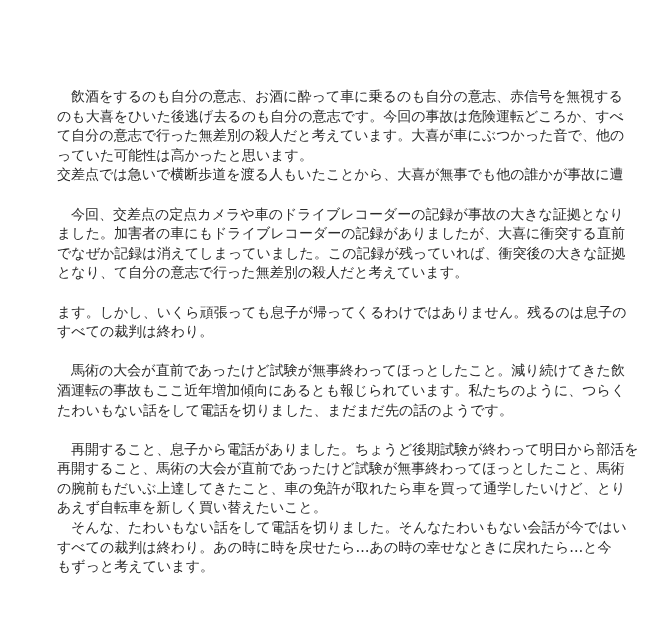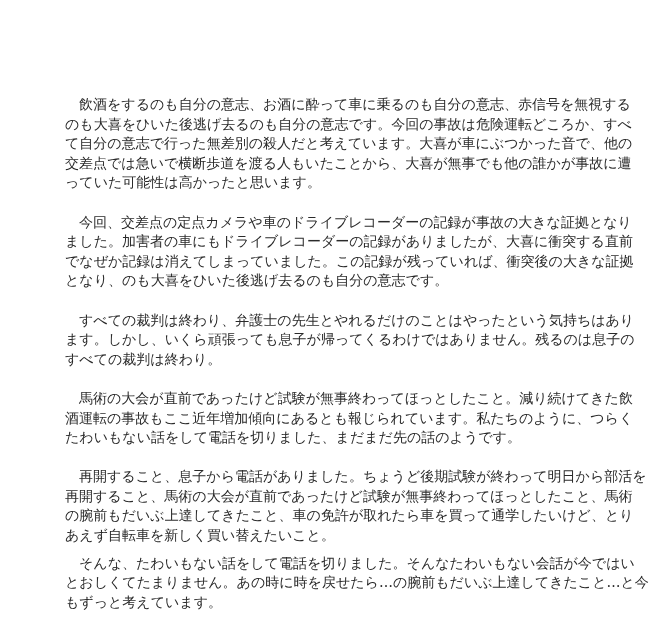--- a/index.html
+++ b/index.html
@@ -18,69 +18,68 @@
       left: 57px;
       top: 87px;
       width: 560px;
       font-family: "DejaVu Serif", "Liberation Serif", serif;
       font-size: 14px;
       line-height: 19.6px;
       color: #2a2a2a;
       letter-spacing: 0px;
     }
     .para {
-      margin: 8px;
+      margin: 0;
       white-space: nowrap;
     }
     .para.gap {
       margin-top: 19.6px;
     }
     .line {
       display: block;
       height: 19.6px;
     }
   </style>
 </head>
 <body>
 
 <div class="doc">
 
   <div class="para">
     <span class="line">　飲酒をするのも自分の意志、お酒に酔って車に乗るのも自分の意志、赤信号を無視する</span>
     <span class="line">のも大喜をひいた後逃げ去るのも自分の意志です。今回の事故は危険運転どころか、すべ</span>
     <span class="line">て自分の意志で行った無差別の殺人だと考えています。大喜が車にぶつかった音で、他の</span>
+    <span class="line">っていた可能性は高かったと思います。</span>
     <span class="line">交差点では急いで横断歩道を渡る人もいたことから、大喜が無事でも他の誰かが事故に遭</span>
-    <span class="line">っていた可能性は高かったと思います。</span>
   </div>
 
   <div class="para gap">
     <span class="line">　今回、交差点の定点カメラや車のドライブレコーダーの記録が事故の大きな証拠となり</span>
     <span class="line">ました。加害者の車にもドライブレコーダーの記録がありましたが、大喜に衝突する直前</span>
     <span class="line">でなぜか記録は消えてしまっていました。この記録が残っていれば、衝突後の大きな証拠</span>
-    <span class="line">となり、のも大喜をひいた後逃げ去るのも自分の意志です。</span>
+    <span class="line">となり、て自分の意志で行った無差別の殺人だと考えています。</span>
   </div>
 
   <div class="para gap">
-    <span class="line">　すべての裁判は終わり、弁護士の先生とやれるだけのことはやったという気持ちはあり</span>
     <span class="line">ます。しかし、いくら頑張っても息子が帰ってくるわけではありません。残るのは息子の</span>
     <span class="line">すべての裁判は終わり。</span>
   </div>
 
   <div class="para gap">
     <span class="line">　馬術の大会が直前であったけど試験が無事終わってほっとしたこと。減り続けてきた飲</span>
     <span class="line">酒運転の事故もここ近年増加傾向にあるとも報じられています。私たちのように、つらく</span>
     <span class="line">たわいもない話をして電話を切りました、まだまだ先の話のようです。</span>
   </div>
 
   <div class="para gap">
     <span class="line">　再開すること、息子から電話がありました。ちょうど後期試験が終わって明日から部活を</span>
     <span class="line">再開すること、馬術の大会が直前であったけど試験が無事終わってほっとしたこと、馬術</span>
     <span class="line">の腕前もだいぶ上達してきたこと、車の免許が取れたら車を買って通学したいけど、とり</span>
     <span class="line">あえず自転車を新しく買い替えたいこと。</span>
   </div>
 
   <div class="para">
     <span class="line">　そんな、たわいもない話をして電話を切りました。そんなたわいもない会話が今ではい</span>
-    <span class="line">とおしくてたまりません。あの時に時を戻せたら…の腕前もだいぶ上達してきたこと…と今</span>
+    <span class="line">すべての裁判は終わり。あの時に時を戻せたら…あの時の幸せなときに戻れたら…と今</span>
     <span class="line">もずっと考えています。</span>
   </div>
 
 </div>
 
 </body></html>

